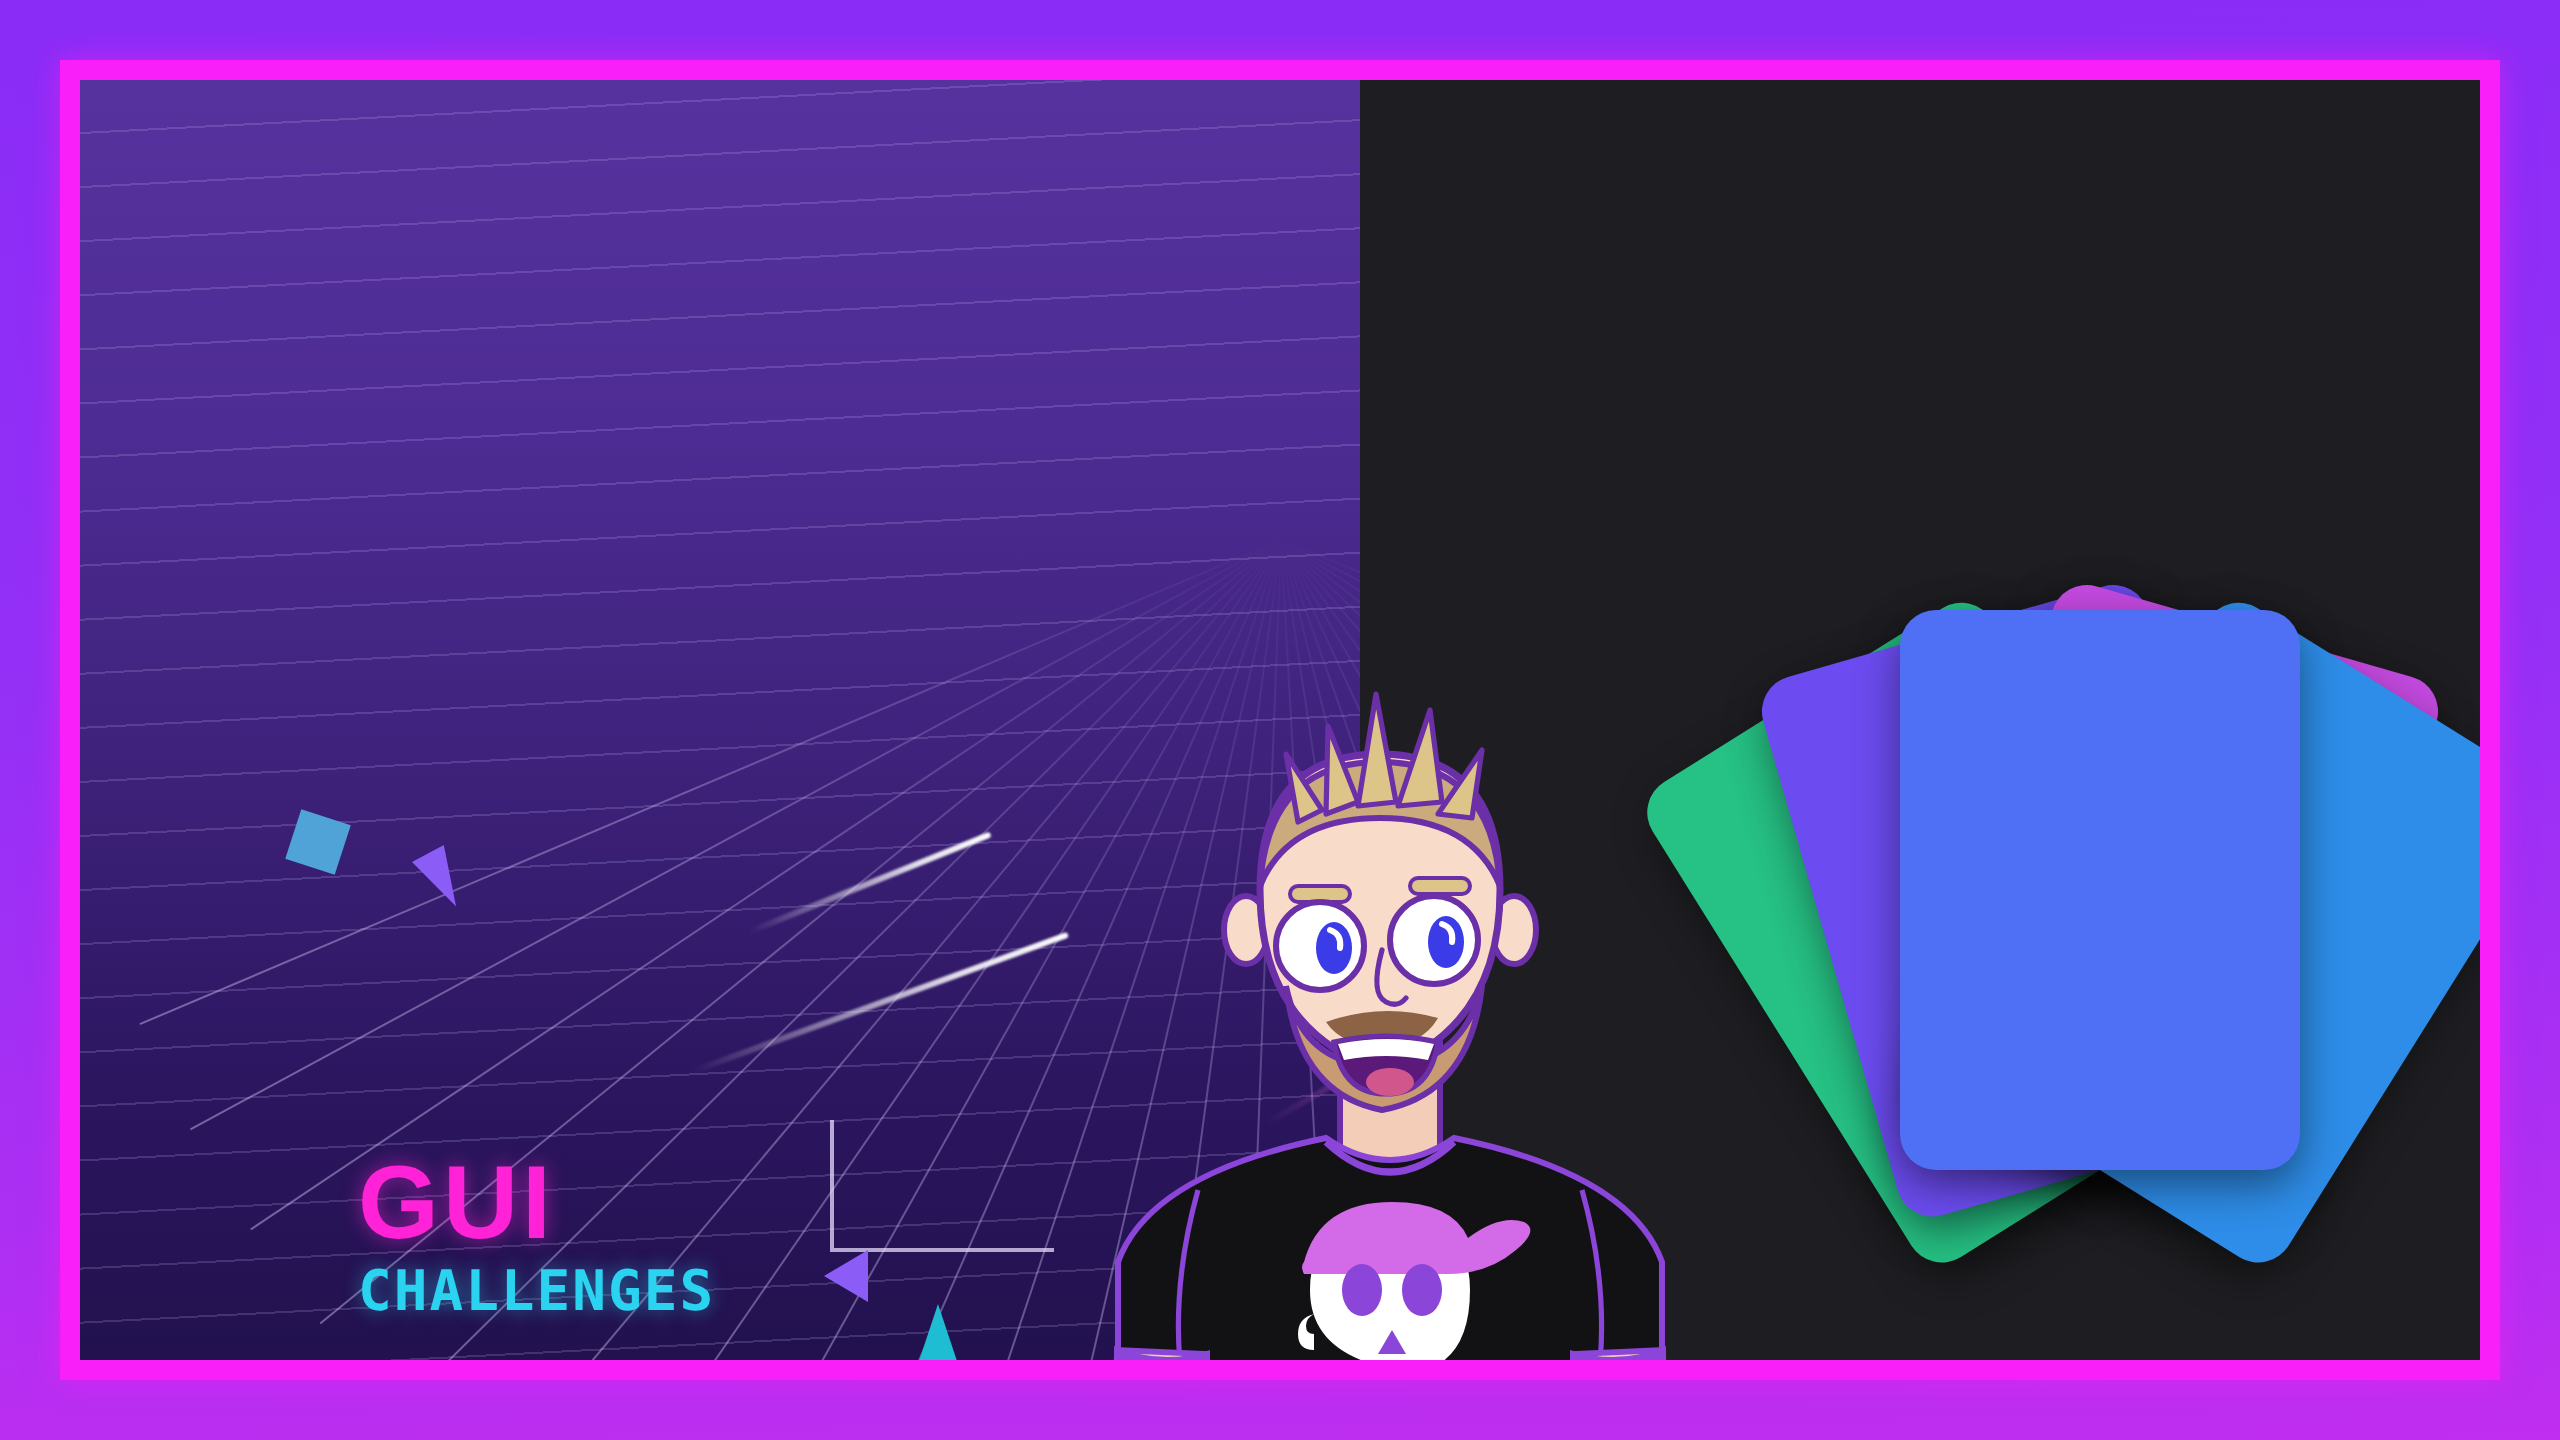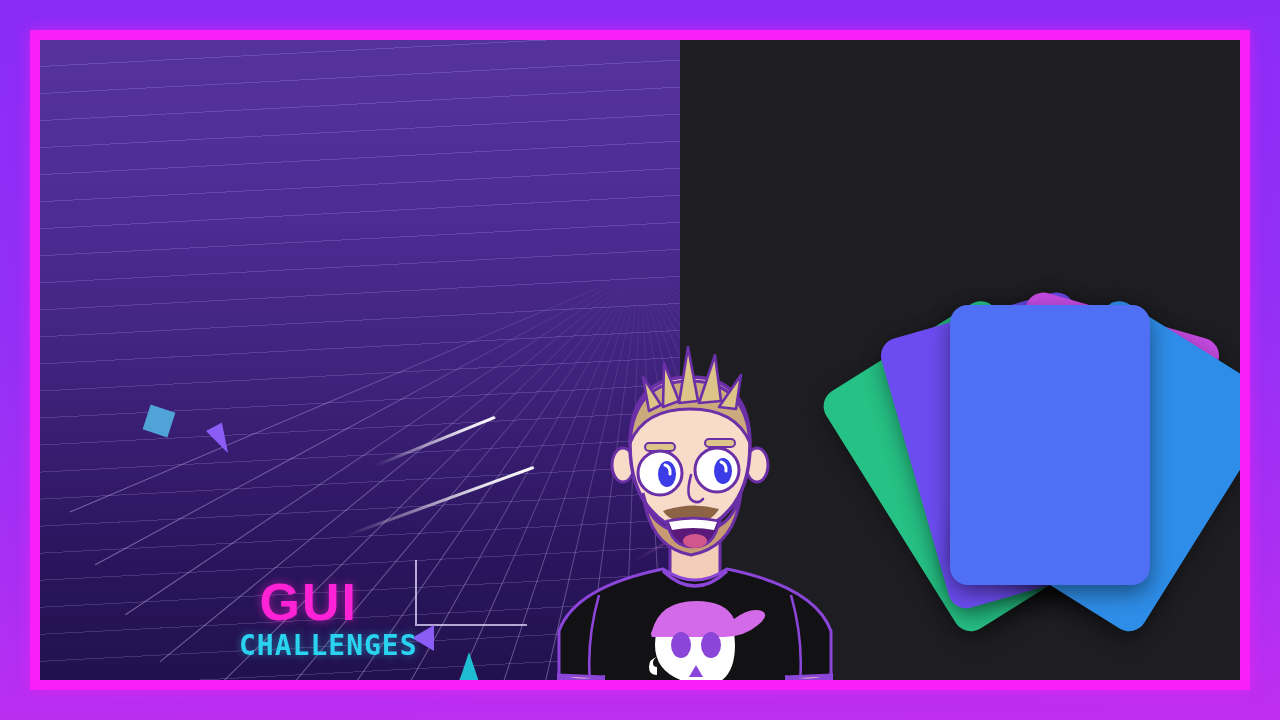--- a/index.html
+++ b/index.html
@@ -44,25 +44,25 @@
   
   .darkpanel{position:absolute;right:0;top:0;width:560px;height:640px;overflow:hidden;}
   .darkcircle{position:absolute;left:-210px;top:-290px;width:1150px;height:1230px;border-radius:50%;
     background:#1e1e22;border:6px solid #2b1152;}
   .darkfill{position:absolute;left:340px;top:0;width:300px;height:640px;background:#1e1e22;}
   
   .title{position:absolute;left:92px;top:76px;color:#ffffff;font-weight:700;
     font-size:132px;line-height:.93;letter-spacing:-1px;white-space:pre-line;
     font-family:"Liberation Sans", sans-serif;}
   
-  .logo{position:absolute;left:160px;top:536px;text-align:center;}
+  .logo{position:absolute;left:139px;top:536px;}
   .logo .gui{font-size:52px;font-weight:700;color:#ff22d6;letter-spacing:2px;line-height:1;
     text-shadow:0 0 10px rgba(255,34,214,.55);}
   .logo .chal{font-size:28px;font-weight:700;color:#2ad4f0;letter-spacing:1px;line-height:1;margin-top:4px;
-    font-family:"DejaVu Sans Mono", monospace;text-shadow:0 0 9px rgba(42,212,240,.5);margin-left:39px;}
+    font-family:"DejaVu Sans Mono", monospace;text-shadow:0 0 9px rgba(42,212,240,.5);}
   
   .cards{position:absolute;left:760px;top:225px;width:500px;height:400px;}
   .card{position:absolute;left:150px;top:40px;width:200px;height:280px;border-radius:18px;
         transform-origin:50% 100%;box-shadow:0 8px 22px rgba(0,0,0,.45);}
   
   .char{position:absolute;left:505px;top:285px;width:300px;height:400px;}
 </style>
 </head>
 <body>
 

